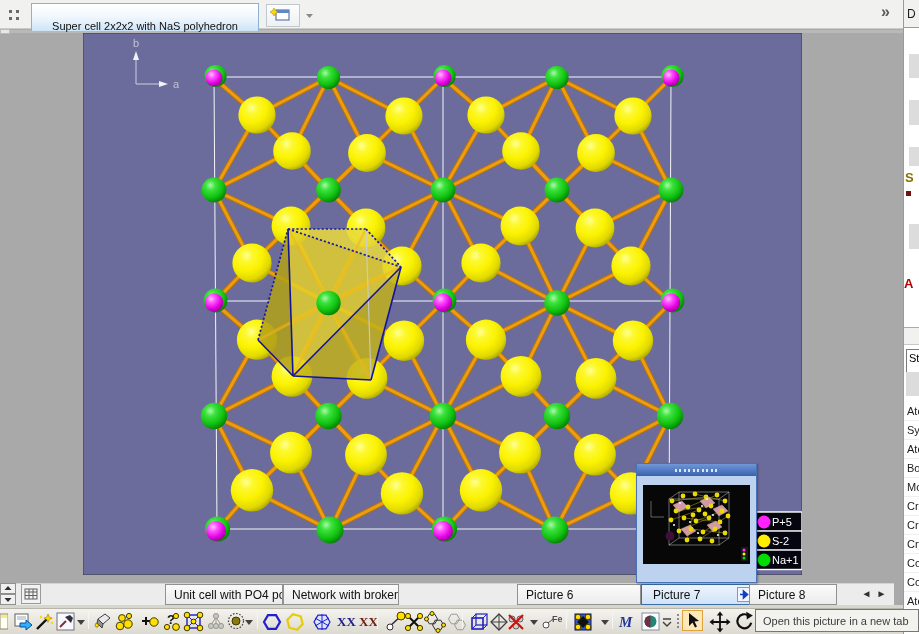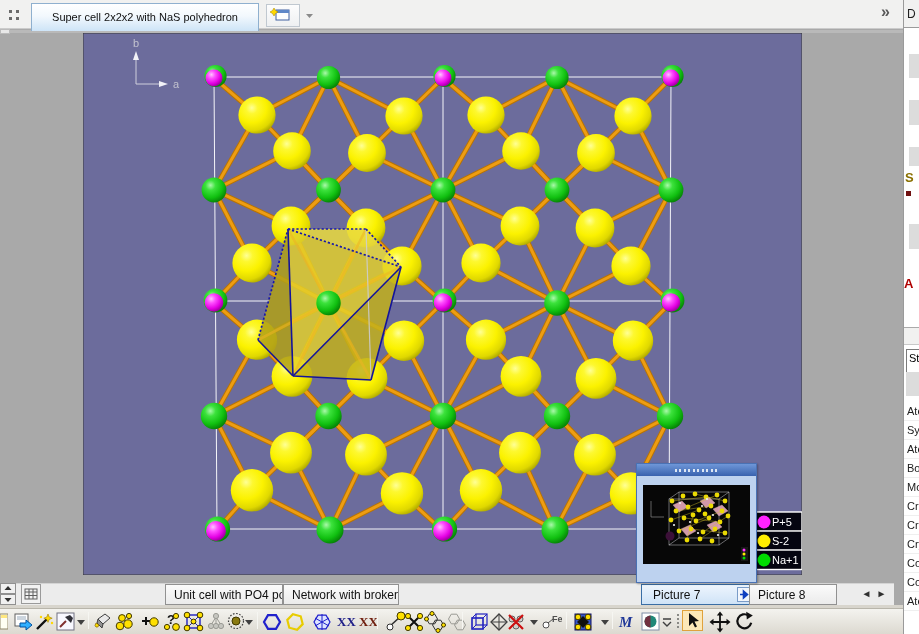--- a/index.html
+++ b/index.html
@@ -1,19 +1,19 @@
 <!DOCTYPE html>
 <html><head><meta charset="utf-8">
 <style>
 * { margin:0; padding:0; box-sizing:border-box; }
 html,body { width:919px; height:634px; overflow:hidden; font-family:"Liberation Sans", sans-serif; }
 #page { position:relative; width:919px; height:634px; background:#a9a9a9; }
 #topbar { position:absolute; left:0; top:0; width:919px; height:29px; background:#f1f1f0; border-bottom:1px solid #cbcbcb; }
 #dots { position:absolute; left:8px; top:8px; width:22px; height:14px; }
-#doctab { position:absolute; left:31px; top:3px; width:228px; height:28px; background:linear-gradient(#ffffff,#f2f8fd 45%,#cde4f7); border:1px solid #8fb0cf; border-bottom:none; text-align:center; font-size:11px; color:#101010; padding-top:7px; z-index:3; }
+#doctab { position:absolute; left:31px; top:3px; width:228px; height:28px; background:linear-gradient(#ffffff,#f2f8fd 45%,#cde4f7); border:1px solid #8fb0cf; border-bottom:none; text-align:center; font-size:11px; color:#101010; padding-top:16px; z-index:3; }
 #newtabbtn { position:absolute; left:266px; top:4px; width:34px; height:23px; border:1px solid #c0c8d0; background:linear-gradient(#fdfdfd,#eef0f2); }
 #newtabdrop { position:absolute; left:300px; top:4px; width:19px; height:23px; }
 #chev { position:absolute; left:881px; top:3px; font-size:16px; color:#585858; font-weight:bold; }
 #substrip { position:absolute; left:0; top:30px; width:903px; height:3px; background:#b9b9b9; }
 #cornerbox { position:absolute; left:0; top:29px; width:10px; height:5px; background:#e8e8e8; border:1px solid #bbb; }
 #canvas { position:absolute; left:83px; top:33px; width:719px; height:542px; }
 #inset { position:absolute; left:636px; top:463px; width:121px; height:120px; background:#bdd2ef; border:1px solid #4a72b4; box-shadow:1px 1px 2px rgba(0,0,0,0.3); z-index:5; }
 #insettitle { position:absolute; left:0; top:0; width:119px; height:12px; background:linear-gradient(#6f97d8,#3962ae); }
 #insetgrip { position:absolute; left:38px; top:5px; width:44px; height:3px; background-image:repeating-linear-gradient(90deg,#dce6f4 0 2px,transparent 2px 4.5px); }
 #insetimg { position:absolute; left:6px; top:21px; width:107px; height:79px; }
@@ -498,20 +498,21 @@
           <rect x="98" y="62" width="7" height="14" fill="#181818"></rect>
           <circle cx="101" cy="65" r="1.5" fill="#ff30ff"></circle>
           <circle cx="101" cy="69" r="1.5" fill="#ffee00"></circle>
           <circle cx="101" cy="73" r="1.5" fill="#00dd00"></circle>
         </svg></div>
 </div>
 
 <div id="ptabbar"></div>
     <div class="ptab" style="left:165px;width:118px"><span>Unit cell with PO4 po…</span></div>
     <div class="ptab" style="left:283px;width:116px"><span>Network with broken…</span></div>
+    <div class="ptab" style="left:517px;width:124px"><span>Picture 6</span></div>
     <div class="ptab sel" style="left:641px;width:115px"><span>Picture 7</span><svg class="tarw" width="15" height="15" viewBox="0 0 15 15">
         <rect x="0.5" y="0.5" width="14" height="14" fill="#f2f6fc" stroke="#7a9cc8"></rect>
         <path d="M3 7.5 h6 M6.5 4 L10.5 7.5 L6.5 11 Z" stroke="#1040c0" fill="#1040c0" stroke-width="1.6"></path>
       </svg></div>
     <div class="ptab" style="left:749px;width:88px"><span>Picture 8</span></div>
 <div id="spin"><svg width="17" height="22">
         <rect x="0.5" y="0.5" width="15" height="10" fill="#f0f0f0" stroke="#909090"></rect>
         <rect x="0.5" y="11.5" width="15" height="10" fill="#f0f0f0" stroke="#909090"></rect>
         <path d="M8 3 l-3.5 4 h7 Z" fill="#303030"></path>
         <path d="M8 19 l-3.5 -4 h7 Z" fill="#303030"></path>
@@ -704,20 +705,21 @@
         </svg></div>
  <svg class="ti" style="left:709px" width="22" height="22">
         <path d="M11 3 V19 M3 11 H19" stroke="#101010" stroke-width="1.8"></path>
         <path d="M11 0.5 l-3.2 4 h6.4 Z M11 21.5 l-3.2 -4 h6.4 Z M0.5 11 l4 -3.2 v6.4 Z M21.5 11 l-4 -3.2 v6.4 Z" fill="#101010"></path>
       </svg>
  <svg class="ti" style="left:733px" width="22" height="22">
         <path d="M15.5 4.6 A7 7 0 1 0 18.2 11.8" fill="none" stroke="#101010" stroke-width="2.2"></path>
         <path d="M13.2 0.8 L19.8 4.4 L13.8 8.4 Z" fill="#101010"></path>
       </svg>
 </div>
+<div id="tooltip">Open this picture in a new tab</div>
 
 <div id="rpanel">
  <div id="rptab">D</div>
  <div class="rpblock" style="top:54px;height:24px"></div>
  <div class="rpblock" style="top:100px;height:25px"></div>
  <div class="rpblock" style="top:147px;height:19px"></div>
  <div style="position:absolute;left:1px;top:170px;font-size:13px;font-weight:bold;color:#8a7000">S</div>
  <div style="position:absolute;left:2px;top:191px;width:5px;height:5px;background:#701010"></div>
  <div class="rpblock" style="top:224px;height:25px"></div>
  <div style="position:absolute;left:0px;top:276px;font-size:13px;font-weight:bold;color:#b00000">A</div>

